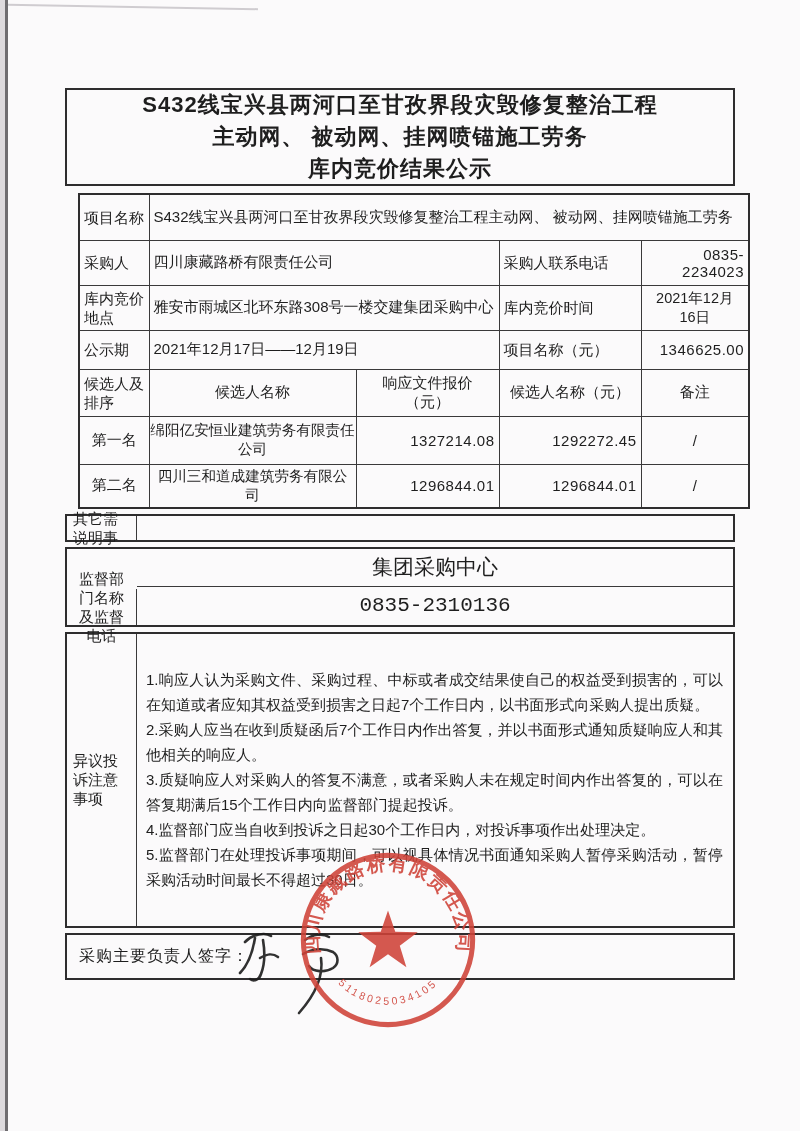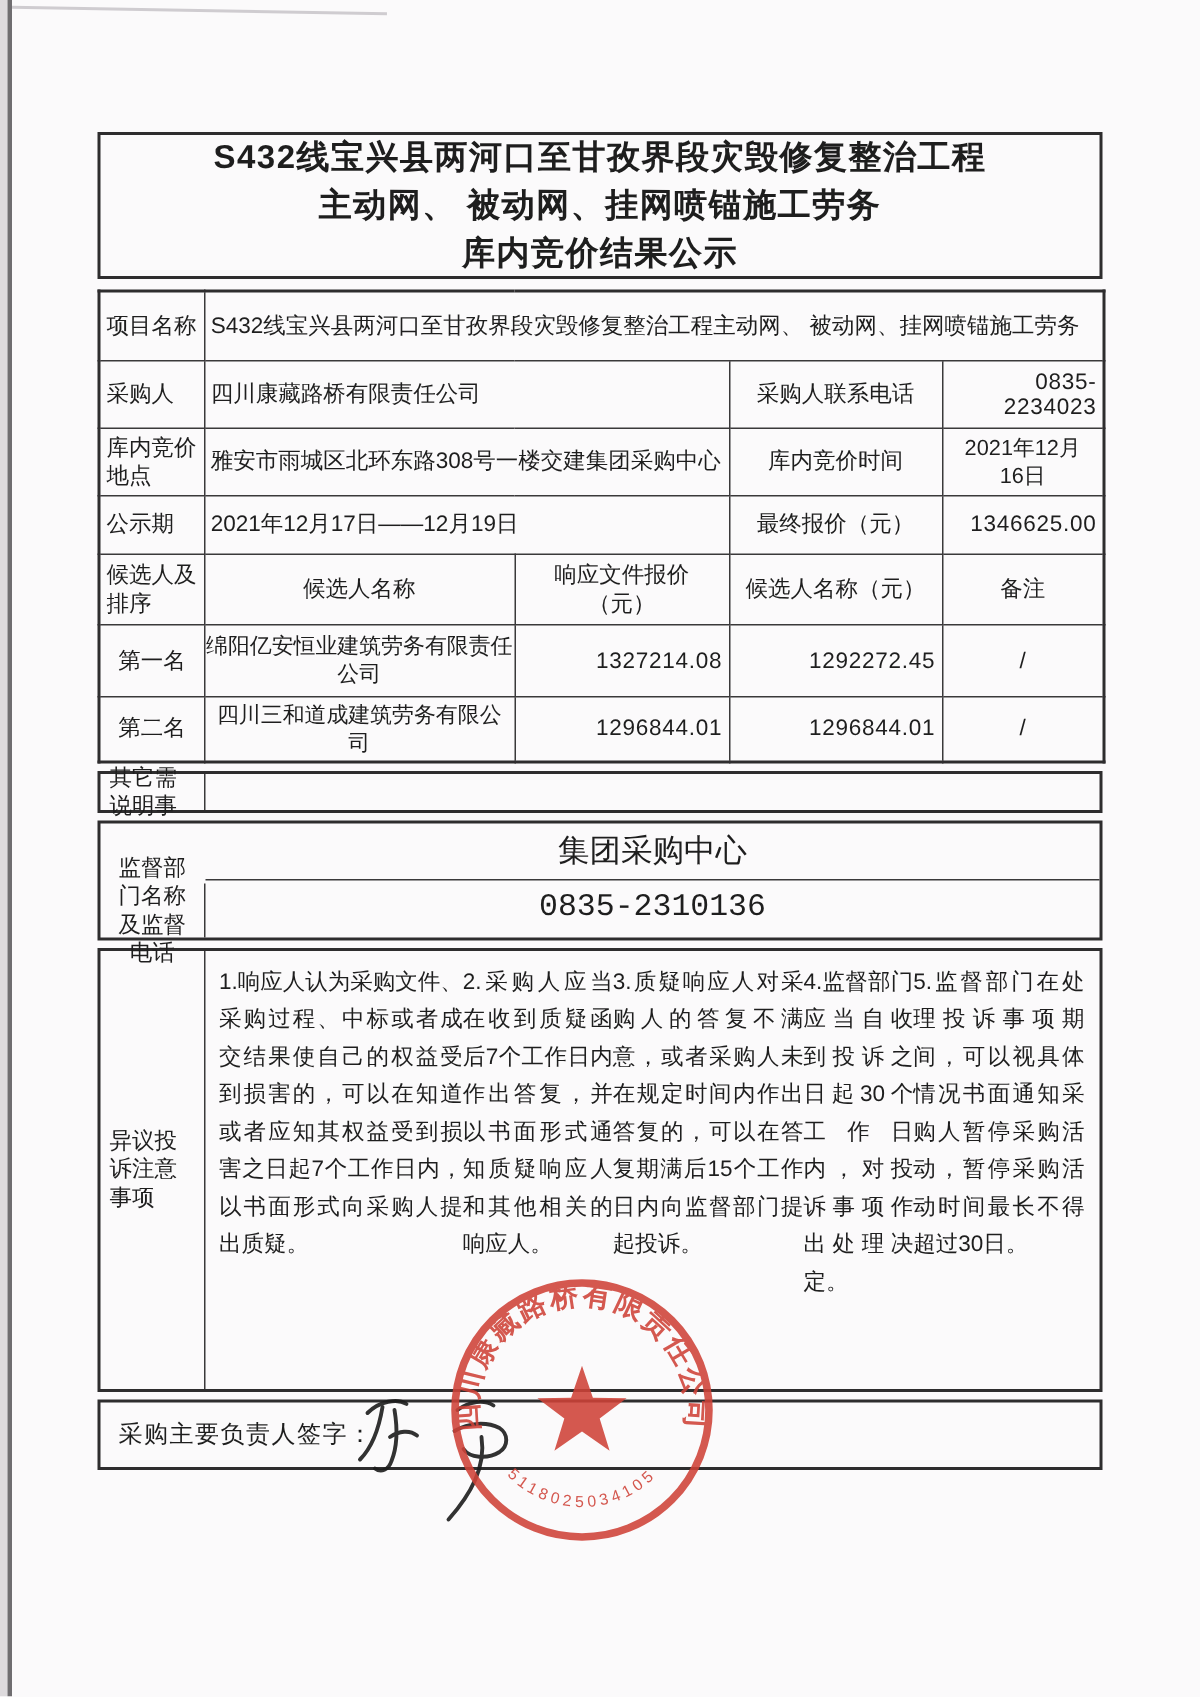--- a/index.html
+++ b/index.html
@@ -17,43 +17,43 @@
 
   .sheet{position:absolute;left:65px;top:88px;width:670px;}
 
   .box{border:2px solid #2e2d2e;box-sizing:border-box;background:transparent;}
 
   
   .title-box{height:98px;display:flex;flex-direction:column;justify-content:space-between;align-items:center;margin-bottom:7px;}
   .title-line{font-size:22px;font-weight:bold;line-height:30px;letter-spacing:1px;text-align:center;white-space:nowrap;}
 
   
-  table.main{border-collapse:collapse;table-layout:fixed;width:670px;margin-bottom:5px;}
+  table.main{border-collapse:collapse;table-layout:fixed;width:670px;margin-bottom:5px;margin-left:13px;}
   table.main{border:2px solid #2e2d2e;}
   table.main td{border:1px solid #3a393a;padding:2px 4px;font-size:15px;vertical-align:middle;box-sizing:border-box;}
   td.lbl{padding:2px 6px;line-height:19px;}
-  td.lbl-c{text-align:center;line-height:19px;}
+  td.lbl-c{line-height:19px;}
   td.val{padding:2px 8px;}
   td.val-nowrap{white-space:nowrap;padding:2px 3px;font-size:13.6px;letter-spacing:0;}
   td.center{text-align:center;}
   td.num{text-align:right;font-size:14px;letter-spacing:0.5px;}
   tr.h46{height:46px;} tr.h45{height:45px;} tr.h39{height:39px;}
   tr.h47{height:47px;} tr.h48{height:48px;} tr.h42{height:42px;}
 
   
   .row-flex{display:flex;align-items:stretch;margin-bottom:5px;}
   .cell-label{width:70px;box-sizing:border-box;border-right:1px solid #3a393a;padding:2px 6px;font-size:15px;line-height:19px;display:flex;align-items:center;}
   .cell-label.centered{justify-content:center;text-align:center;margin-top:40px;}
   .cell-rest{flex:1;display:flex;flex-direction:column;}
   .other-box{height:28px;}
   .supervision-box{height:80px;}
   .sub-row{flex:1;display:flex;align-items:center;justify-content:center;font-size:21px;font-family:Liberation Mono, monospace;}
   .sub-row.first{border-bottom:1px solid #3a393a;}
   .objection-box{height:296px;}
-  .objection-text{flex:1;display:flex;flex-direction:row;justify-content:center;padding:8px 10px 8px 9px;}
+  .objection-text{flex:1;display:flex;flex-direction:column;justify-content:center;padding:8px 10px 8px 9px;}
   .objection-text p{margin:0;font-size:15px;line-height:25px;text-align:justify;}
   .signature-box{height:47px;display:flex;align-items:center;margin-bottom:0;}
   .signature-label{font-size:16px;padding-left:12px;letter-spacing:1px;}
 
   
   .seal-wrap{position:absolute;left:290px;top:848px;width:196px;height:184px;opacity:0.88;pointer-events:none;}
   .sig-wrap{position:absolute;left:225px;top:920px;width:130px;height:100px;pointer-events:none;}
 </style>
 </head>
 <body>
@@ -91,21 +91,21 @@
     </tr>
     <tr class="h45">
       <td class="lbl">库内竞价地点</td>
       <td class="val" colspan="2">雅安市雨城区北环东路308号一楼交建集团采购中心</td>
       <td class="lbl-c">库内竞价时间</td>
       <td class="center" style="font-size:14.5px;padding:2px 12px;">2021年12月16日</td>
     </tr>
     <tr class="h39">
       <td class="lbl">公示期</td>
       <td class="val" colspan="2">2021年12月17日——12月19日</td>
-      <td class="lbl-c">最终报价（元）</td>
+      <td class="lbl-c">项目名称（元）</td>
       <td class="num">1346625.00</td>
     </tr>
     <tr class="h47">
       <td class="lbl">候选人及排序</td>
       <td class="center">候选人名称</td>
       <td class="center">响应文件报价（元）</td>
       <td class="center">候选人名称（元）</td>
       <td class="center">备注</td>
     </tr>
     <tr class="h48">

